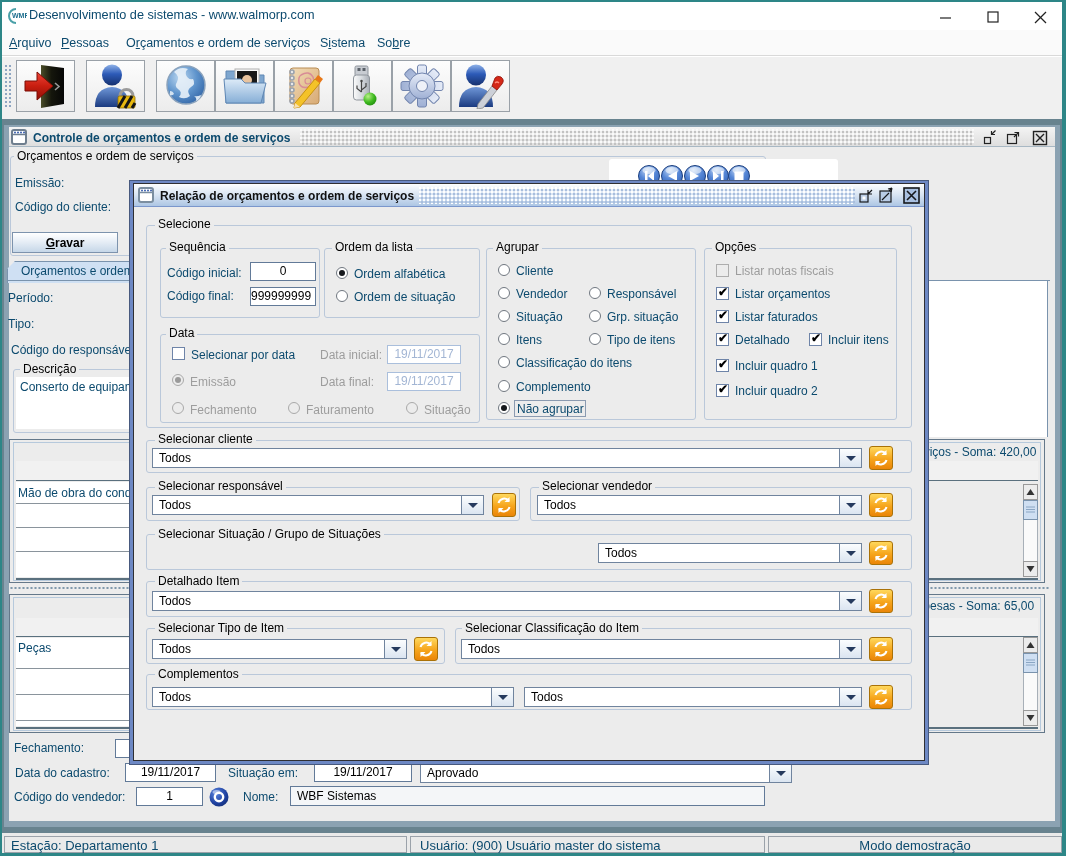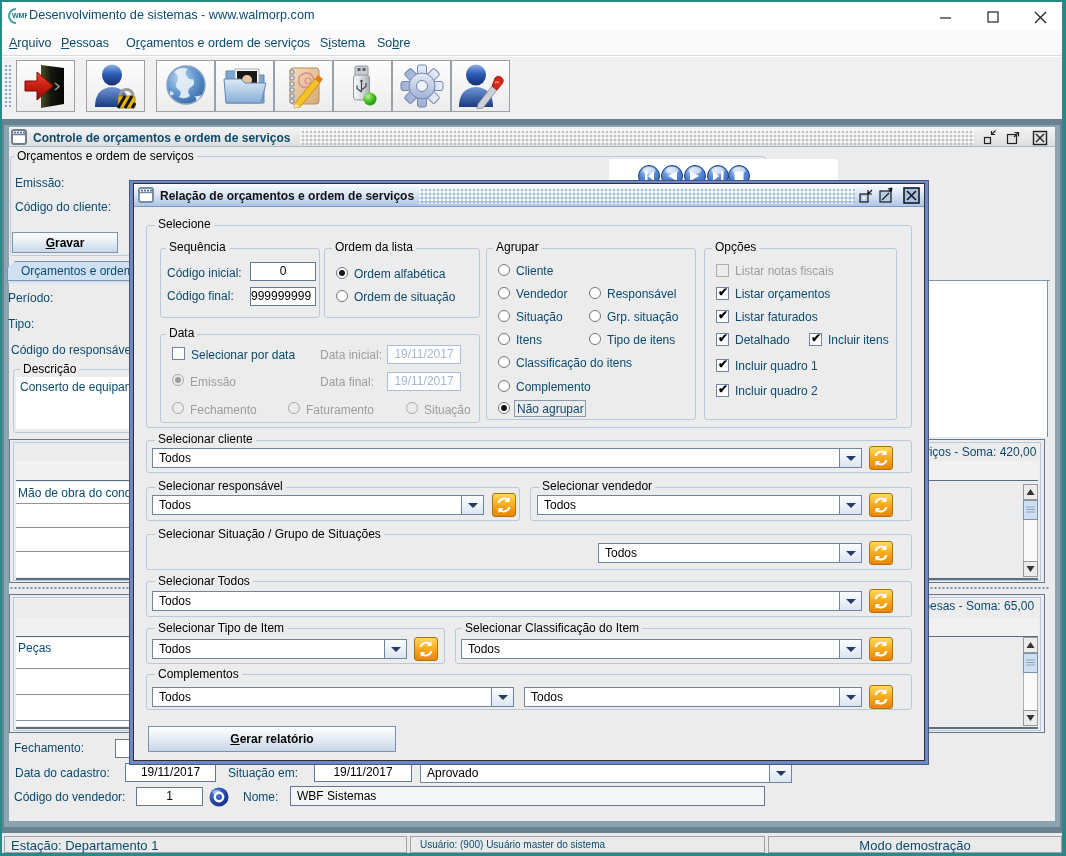--- a/index.html
+++ b/index.html
@@ -516,21 +516,21 @@
     </div>
 <div class="ob" style="left:740px;top:361px"><svg width="22" height="22" viewBox="0 0 22 22">
         <g stroke="#fff" fill="none" stroke-width="2">
           <path d="M5.5 9 a6 6 0 0 1 10.5-2.2"></path>
           <path d="M16.5 13 a6 6 0 0 1 -10.5 2.2"></path>
         </g>
         <path d="M16.5 3 v5 h-5 Z" fill="#fff"></path>
         <path d="M5.5 19 v-5 h5 Z" fill="#fff"></path>
       </svg></div>
 <div class="grp" style="left:17px;top:401px;width:766px;height:36px"></div>
-<div class="gl" style="left:26px;top:395px">Selecionar Todos</div>
+<div class="gl" style="left:26px;top:395px">Detalhado Item</div>
 <div class="combo" style="left:23px;top:411px;width:710px;height:20px">
       <span class="tx">Todos</span>
       <span class="ar"></span>
     </div>
 <div class="ob" style="left:740px;top:409px"><svg width="22" height="22" viewBox="0 0 22 22">
         <g stroke="#fff" fill="none" stroke-width="2">
           <path d="M5.5 9 a6 6 0 0 1 10.5-2.2"></path>
           <path d="M16.5 13 a6 6 0 0 1 -10.5 2.2"></path>
         </g>
         <path d="M16.5 3 v5 h-5 Z" fill="#fff"></path>
@@ -576,24 +576,21 @@
     </div>
 <div class="ob" style="left:740px;top:505px"><svg width="22" height="22" viewBox="0 0 22 22">
         <g stroke="#fff" fill="none" stroke-width="2">
           <path d="M5.5 9 a6 6 0 0 1 10.5-2.2"></path>
           <path d="M16.5 13 a6 6 0 0 1 -10.5 2.2"></path>
         </g>
         <path d="M16.5 3 v5 h-5 Z" fill="#fff"></path>
         <path d="M5.5 19 v-5 h5 Z" fill="#fff"></path>
       </svg></div>
 
-<div class="btn" style="left:19px;top:546px;width:248px;height:26px">
-      <span><u>G</u>erar relatório</span>
-    </div>
 </div>
 
 <div class="a" style="left:2px;top:833px;width:1060px;height:20px;background:#eaeaea"></div>
 <div class="a" style="left:4px;top:836px;width:403px;height:17px;background:#eaeaea;border:1px solid #9ba2aa"></div>
 <div class="a" style="left:410px;top:836px;width:355px;height:17px;background:#eaeaea;border:1px solid #9ba2aa"></div>
 <div class="a" style="left:768px;top:836px;width:294px;height:17px;background:#eaeaea;border:1px solid #9ba2aa"></div>
 <div class="l" style="left:11px;top:839px;font-size:13px">Estação: Departamento 1</div>
-<div class="l" style="left:420px;top:839px;font-size:10px">Usuário: (900) Usuário master do sistema</div>
+<div class="l" style="left:420px;top:839px;font-size:13px">Usuário: (900) Usuário master do sistema</div>
 <div class="l" style="left:768px;top:839px;width:294px;text-align:center;font-size:13px">Modo demostração</div>
 
 </body></html>

